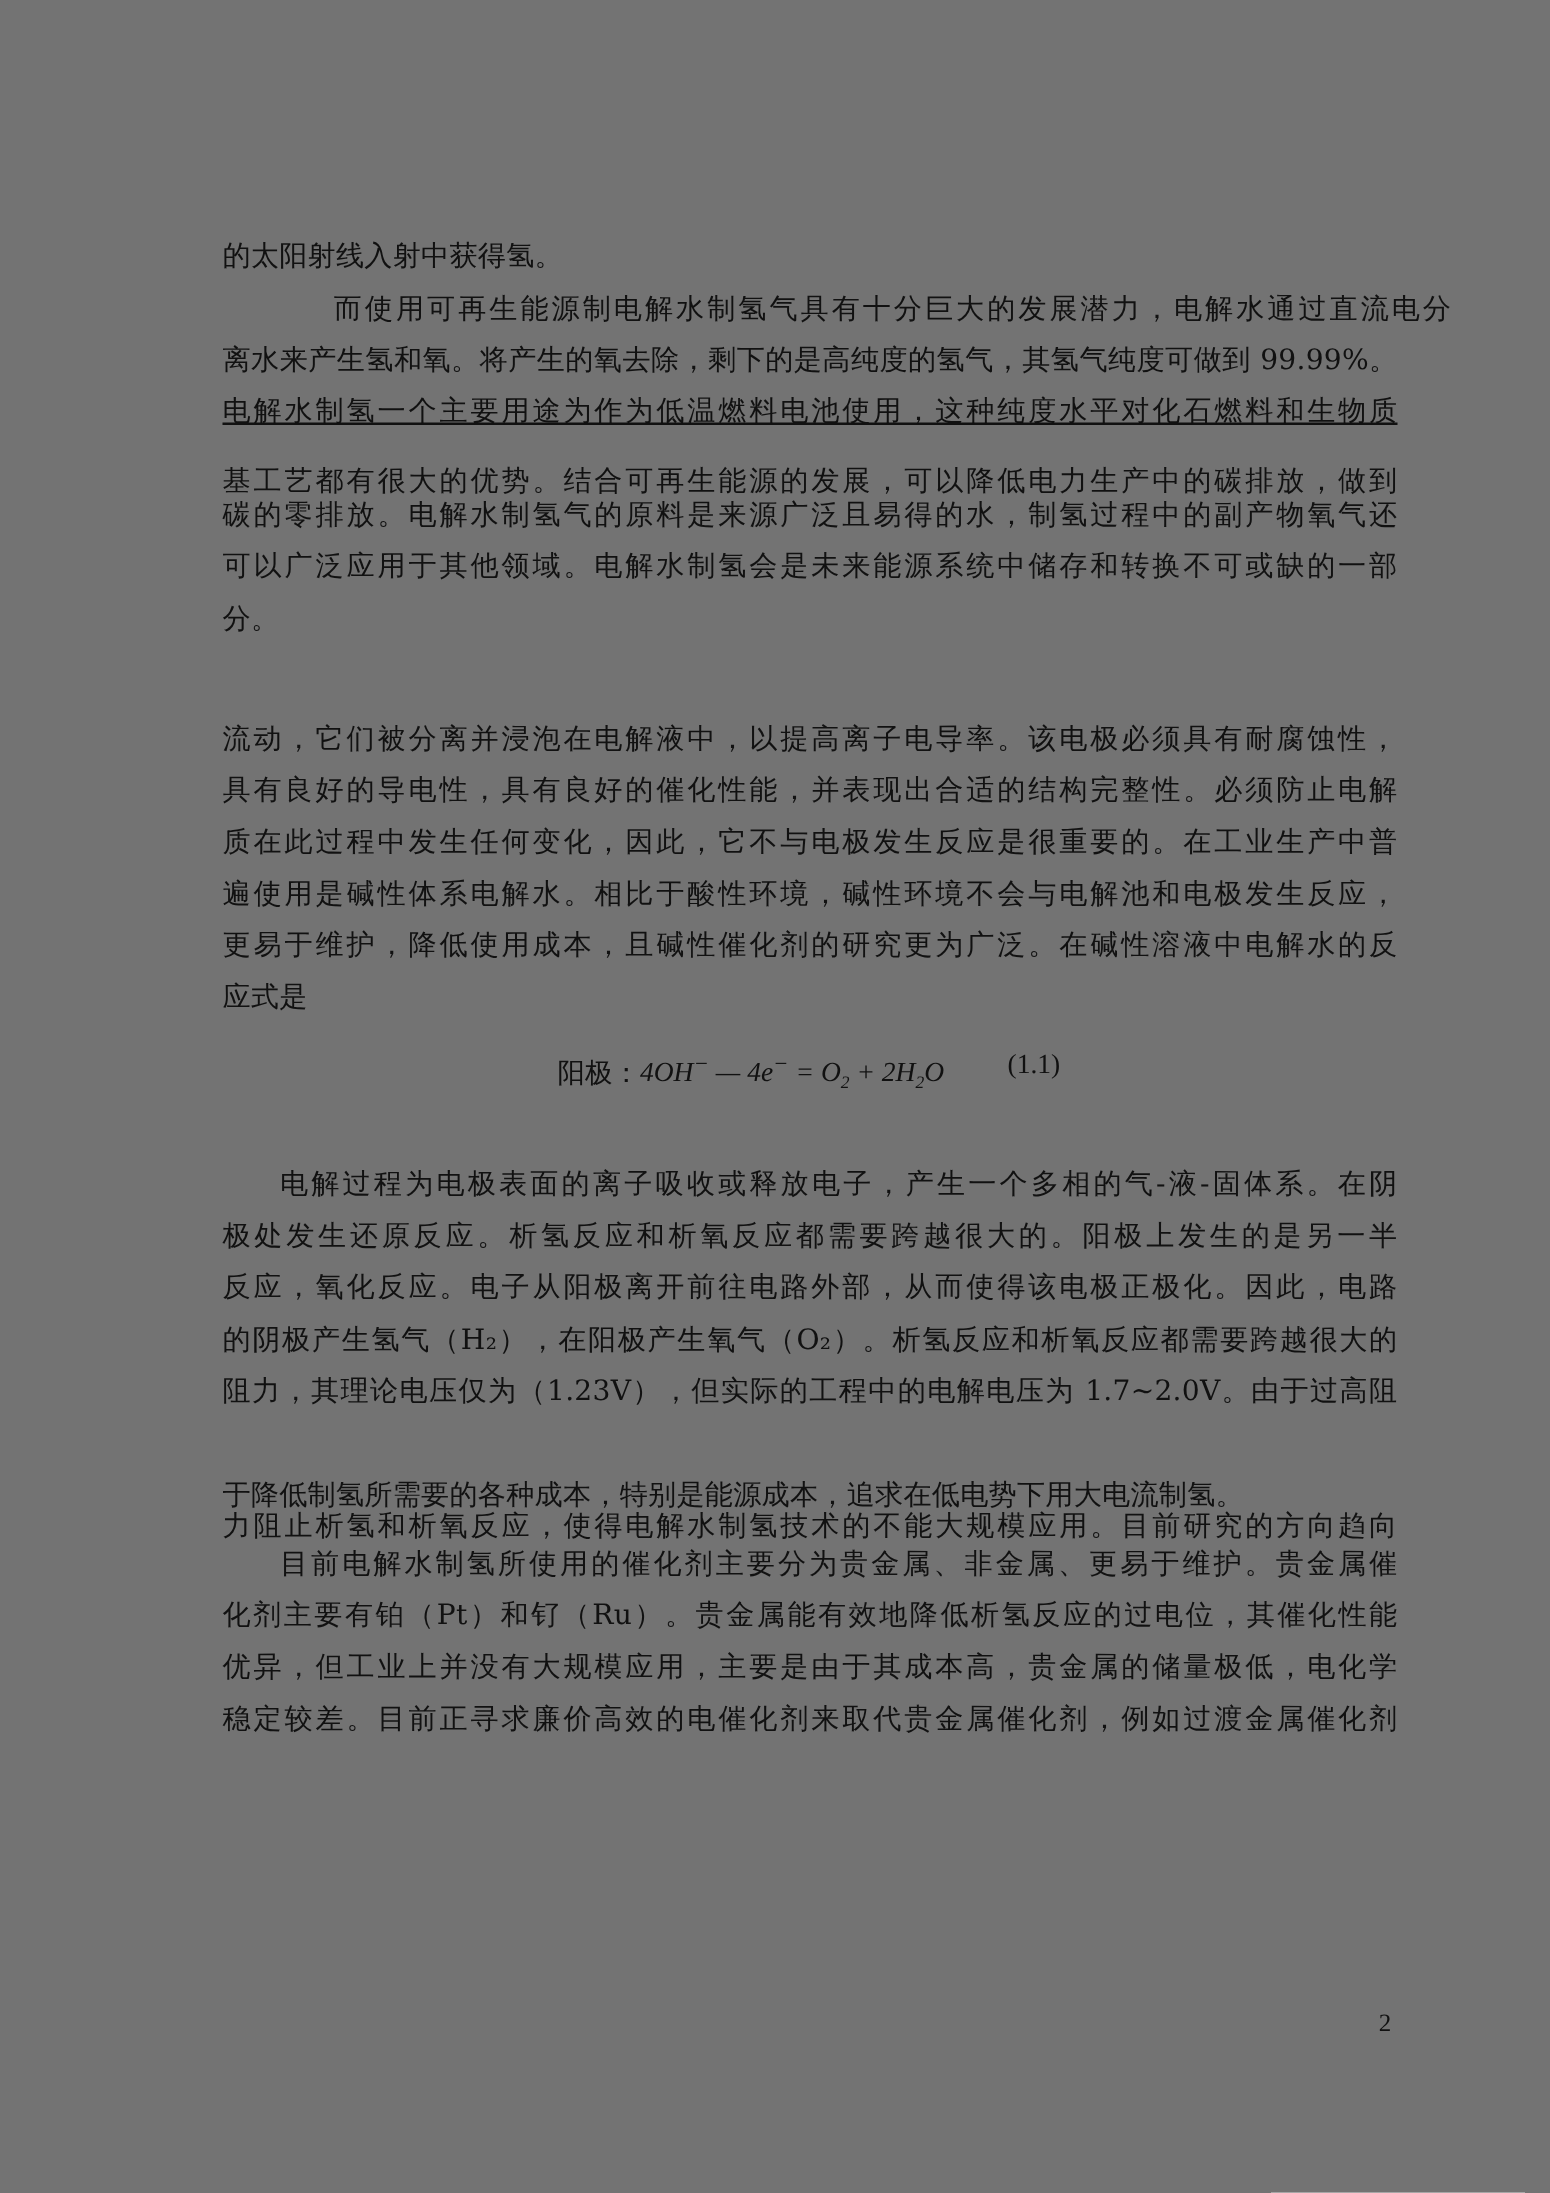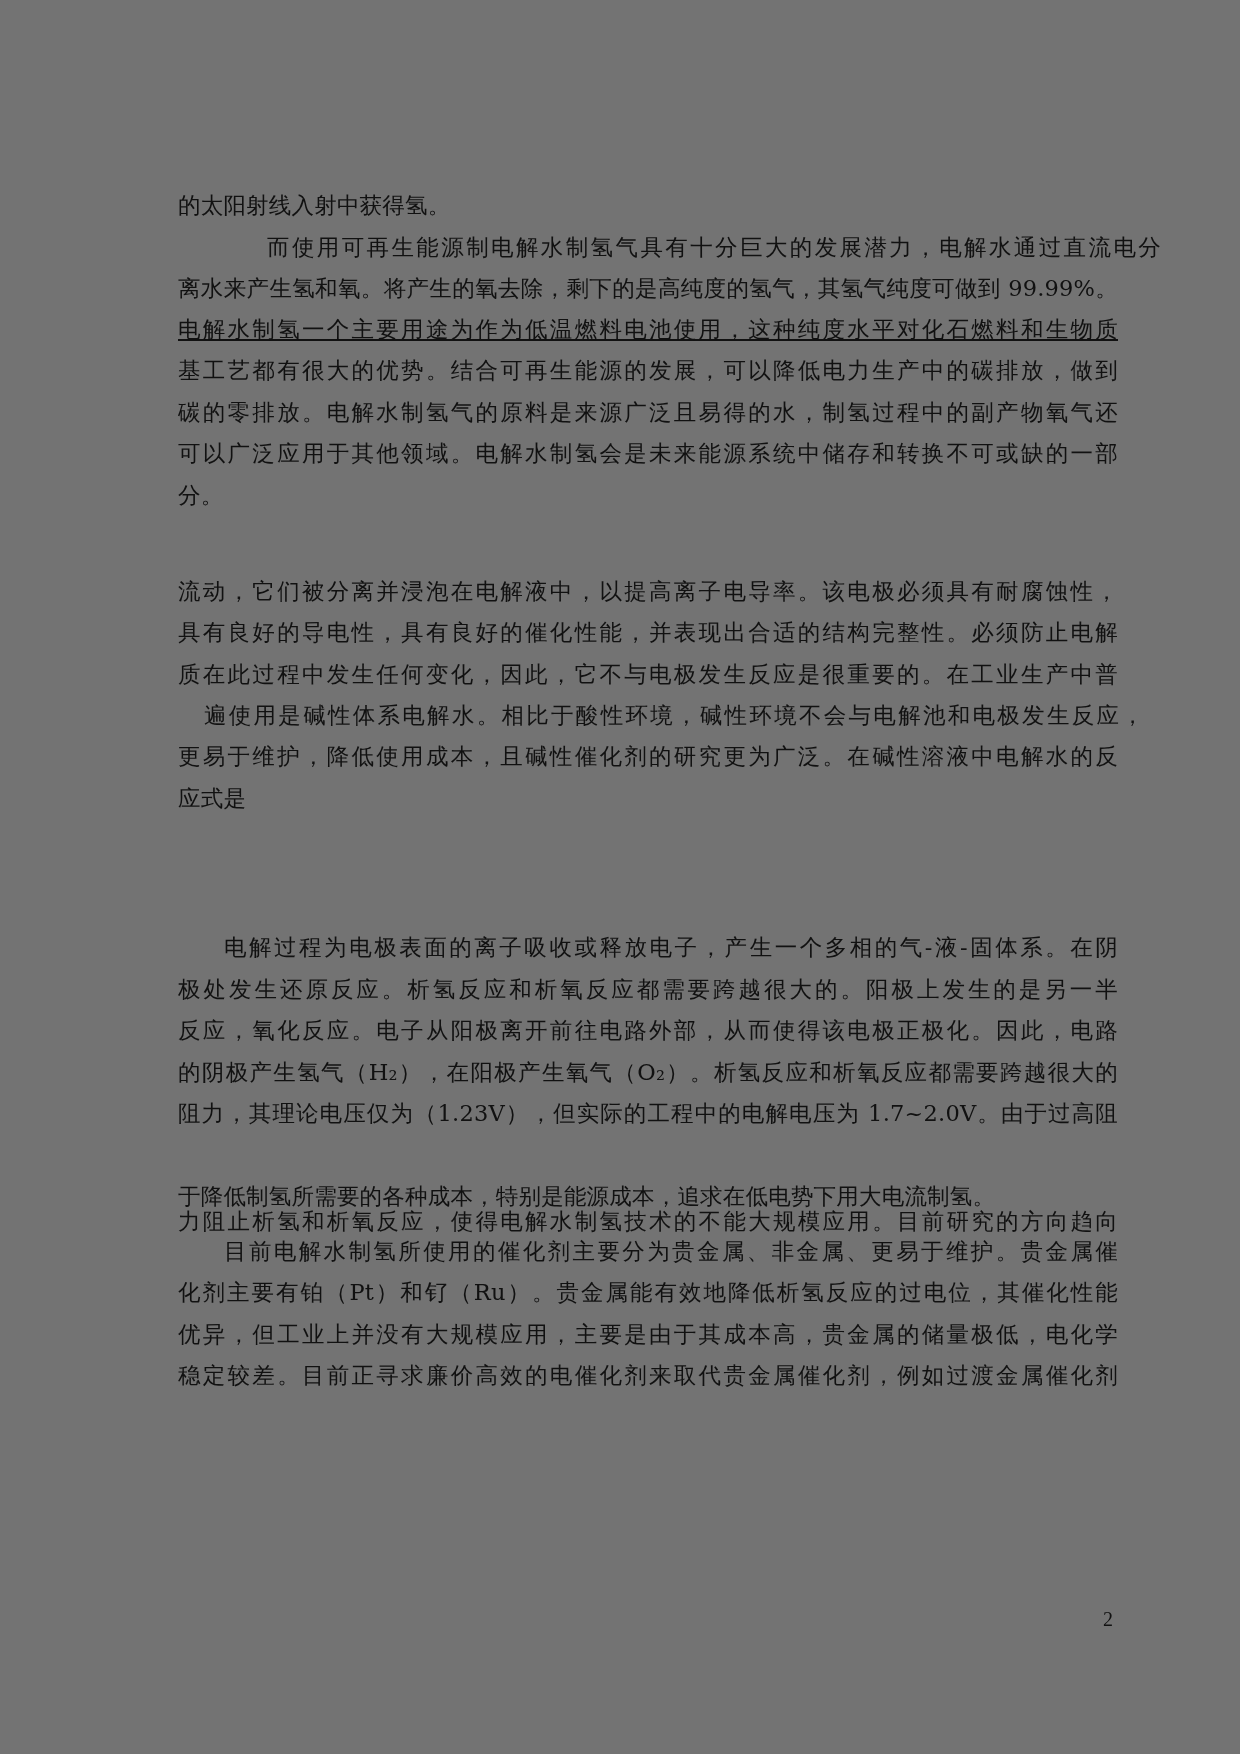--- a/index.html
+++ b/index.html
@@ -21,36 +21,40 @@
 </head>
 <body>
 
 <div class="page">
 
   <div id="block1">
       <div class="line last" style="top: 190px;">的太阳射线入射中获得氢。</div>
       <div class="line indent" style="top: 232px; margin-left: 43px;">而使用可再生能源制电解水制氢气具有十分巨大的发展潜力，电解水通过直流电分</div>
       <div class="line" style="top: 273px;">离水来产生氢和氧。将产生的氧去除，剩下的是高纯度的氢气，其氢气纯度可做到 99.99%。</div>
       <div class="line" style="top: 314px; text-decoration: underline;">电解水制氢一个主要用途为作为低温燃料电池使用，这种纯度水平对化石燃料和生物质</div>
-      <div class="line" style="top: 355px;">基工艺都有很大的优势。结合可再生能源的发展，可以降低电力生产中的碳排放，做到</div>
+      <div class="line" style="top: 370px;">基工艺都有很大的优势。结合可再生能源的发展，可以降低电力生产中的碳排放，做到</div>
       <div class="line" style="top: 397px;">碳的零排放。电解水制氢气的原料是来源广泛且易得的水，制氢过程中的副产物氧气还</div>
       <div class="line" style="top: 438px;">可以广泛应用于其他领域。电解水制氢会是未来能源系统中储存和转换不可或缺的一部</div>
       <div class="line last" style="top: 480px;">分。</div>
     </div>
 
 
   <div id="block2">
       <div class="line" style="top: 576px;">流动，它们被分离并浸泡在电解液中，以提高离子电导率。该电极必须具有耐腐蚀性，</div>
       <div class="line" style="top: 617px;">具有良好的导电性，具有良好的催化性能，并表现出合适的结构完整性。必须防止电解</div>
       <div class="line" style="top: 659px;">质在此过程中发生任何变化，因此，它不与电极发生反应是很重要的。在工业生产中普</div>
-      <div class="line" style="top: 700px; margin-left: 26px;">遍使用是碱性体系电解水。相比于酸性环境，碱性环境不会与电解池和电极发生反应，</div>
+      <div class="line" style="top: 700px;">遍使用是碱性体系电解水。相比于酸性环境，碱性环境不会与电解池和电极发生反应，</div>
       <div class="line" style="top: 741px;">更易于维护，降低使用成本，且碱性催化剂的研究更为广泛。在碱性溶液中电解水的反</div>
       <div class="line last" style="top: 783px;">应式是</div>
     </div>
 
+  <div class="eq" id="eq1" style="left: 446px; top: 836px;">
+    <span class="lab">阳极：</span><span class="math">4<i>OH</i><sup>−</sup> — 4<i>e</i><sup>−</sup> = <i>O</i><sub>2</sub> + 2<i>H</i><sub>2</sub><i>O</i></span>
+    <span class="num" style="left:360px;">(1.1)</span>
+  </div>
 
 
   <div id="block3">
       <div class="line indent" style="top: 932px;">电解过程为电极表面的离子吸收或释放电子，产生一个多相的气-液-固体系。在阴</div>
       <div class="line" style="top: 974px;">极处发生还原反应。析氢反应和析氧反应都需要跨越很大的。阳极上发生的是另一半</div>
       <div class="line" style="top: 1015px;">反应，氧化反应。电子从阳极离开前往电路外部，从而使得该电极正极化。因此，电路</div>
       <div class="line" style="top: 1057px;">的阴极产生氢气（H₂），在阳极产生氧气（O₂）。析氢反应和析氧反应都需要跨越很大的</div>
       <div class="line" style="top: 1098px;">阻力，其理论电压仅为（1.23V），但实际的工程中的电解电压为 1.7~2.0V。由于过高阻</div>
       <div class="line" style="top: 1206px;">力阻止析氢和析氧反应，使得电解水制氢技术的不能大规模应用。目前研究的方向趋向</div>
       <div class="line last" style="top: 1181px;">于降低制氢所需要的各种成本，特别是能源成本，追求在低电势下用大电流制氢。</div>

